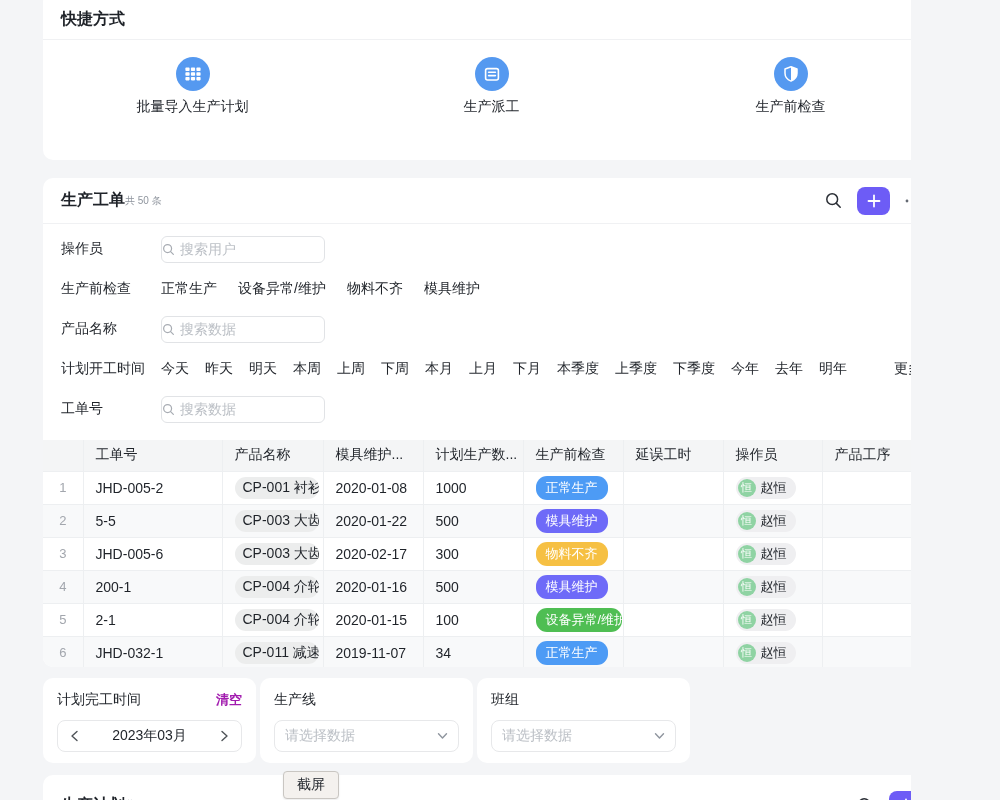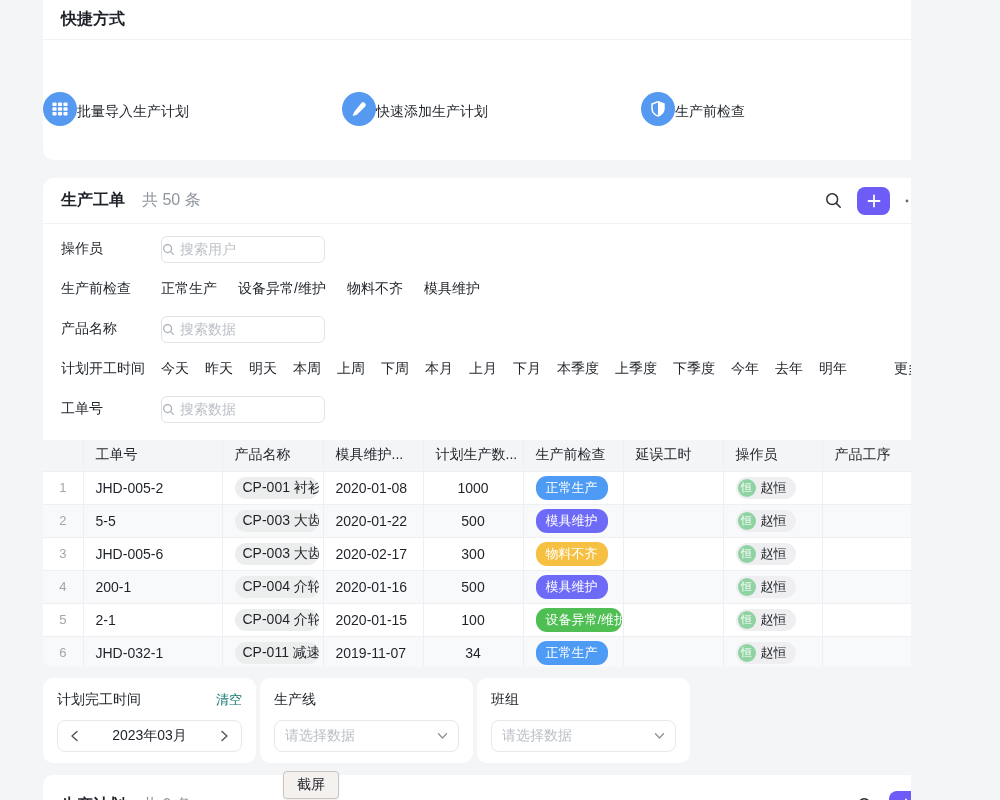--- a/index.html
+++ b/index.html
@@ -6,23 +6,23 @@
   html,body { width:1000px; height:800px; overflow:hidden; }
   body { background:#f4f5f7; font-family:"Liberation Sans","DejaVu Sans",sans-serif; color:#1f2329; }
   .page { position:relative; width:911px; height:800px; overflow:hidden; padding-left:43px; }
   .card { background:#fff; border-radius:10px; width:897px; }
 
   
   .card-shortcuts { margin-top:-8px; height:168px; overflow:hidden; }
   .card-head { display:flex; align-items:center; height:46px; padding:0 18px; border-bottom:1px solid #f0f1f3; }
   .card-shortcuts .card-head { height:48px; padding-top:8px; }
   .card-title { font-size:16px; font-weight:bold; }
-  .count { font-size:16px; color:#8f959e; margin-left:17px; font-weight:normal; }
+  .count { font-size:10px; color:#8f959e; margin-left:0; font-weight:normal; }
   .shortcut-row { display:flex; height:120px; }
-  .shortcut { flex:1; display:flex; flex-direction:row; align-items:center; padding-top:17px; cursor:pointer; }
+  .shortcut { flex:1; display:flex; flex-direction:column; align-items:center; padding-top:17px; cursor:pointer; }
   .sc-circle { width:34px; height:34px; border-radius:50%; background:#5599f0; display:flex; align-items:center; justify-content:center; }
   .shortcut .label { margin-top:7px; font-size:14px; }
 
   
   .card-orders { margin-top:18px; height:489px; overflow:hidden; }
   .head-right { margin-left:auto; display:flex; align-items:center; gap:14px; }
   .btn-plus { width:33px; height:28px; border-radius:8px; background:#6d5cf6; border:none; display:flex; align-items:center; justify-content:center; cursor:pointer; }
   .icon-btn { background:none; border:none; cursor:pointer; display:flex; align-items:center; }
 
   .filters { padding:5px 18px 11px 18px; }
@@ -35,33 +35,33 @@
   .opts .opt { cursor:pointer; white-space:nowrap; }
   .opts-dates { gap:16px; }
   .more { margin-left:auto; cursor:pointer; }
 
   
   table { border-collapse:collapse; table-layout:fixed; width:980px; font-size:14px; }
   th,td { border-right:1px solid #edeff1; border-bottom:1px solid #edeff1; height:33px; padding:0 12px; text-align:left; font-weight:normal; white-space:nowrap; overflow:hidden; }
   thead th { background:#f4f5f6; height:31px; color:#1f2329; }
   tbody tr:nth-child(even) td { background:#f8f9fa; }
   td.cnum { color:#a2a6ad; text-align:center; font-size:13px; padding:0 4px; }
-  td.cqty { text-align:center; }
+  td.cqty { text-align:left; }
   .pill-prod { display:inline-block; background:#eceded; border-radius:11px; padding:2px 8px; max-width:84px; white-space:nowrap; overflow:hidden; vertical-align:middle; }
   .pill-status { display:inline-block; color:#fff; font-size:13px; border-radius:11px; padding:3px 10px; max-width:86px; white-space:nowrap; overflow:hidden; vertical-align:middle; }
   .pill-user { display:inline-flex; align-items:center; background:#efeff1; border-radius:11px; padding:2px 9px 2px 2px; gap:5px; max-width:84px; }
   .avatar { width:18px; height:18px; border-radius:50%; background:#8fd3a3; color:#fff; font-size:11px; display:flex; align-items:center; justify-content:center; flex-shrink:0; }
   .pill-user .uname { font-size:13px; }
   .avatar-ghost { width:20px; height:20px; border-radius:50%; background:#e4e5e7; }
 
   
   .bottom-row { display:flex; gap:4px; margin-top:11px; }
   .mini-card { background:#fff; border-radius:10px; width:213px; height:85px; padding:13px 14px; }
   .mini-head { display:flex; align-items:center; justify-content:space-between; font-size:14px; }
-  .clear-link { color:#0f766e; font-size:13px; cursor:pointer; }
+  .clear-link { color:#a21caf; font-size:13px; cursor:pointer;font-weight:bold; }
   .control { margin-top:11px; height:32px; border:1px solid #e7e8ea; border-radius:8px; display:flex; align-items:center; padding:0 10px; font-size:14px; }
   .control.date { justify-content:space-between; }
   .control .ph { color:#bcc0c6; flex:1; }
   .control input { border:none; outline:none; font-size:14px; font-family:inherit; width:100%; background:transparent; }
   .control input::placeholder { color:#bcc0c6; }
   .chev-btn { background:none; border:none; cursor:pointer; display:flex; align-items:center; padding:2px; }
 
   
   .card-plan { margin-top:12px; height:60px; }
   .card-plan .card-head { border-bottom:none; height:52px; padding-top:8px; }
@@ -93,24 +93,26 @@
                 <rect x="6.9" y="12" width="4.2" height="3.4" rx="0.8"></rect>
                 <rect x="12.4" y="12" width="4.2" height="3.4" rx="0.8"></rect>
               </g>
             </svg>
         </span>
         <span class="label">批量导入生产计划</span>
       </div>
       <div class="shortcut">
         <span class="sc-circle">
           <svg width="18" height="18" viewBox="0 0 18 18">
-              <path d="M11.6 2.8a2 2 0 0 1 2.8 0l0.8 0.8a2 2 0 0 1 0 2.8l-8.3 8.3-4.2 1.4 1.4-4.2z" fill="#fff"></path>
+              <rect x="2.6" y="3.6" width="12.8" height="11.4" rx="2" fill="none" stroke="#fff" stroke-width="1.6"></rect>
+              <line x1="5.6" y1="7.2" x2="12.4" y2="7.2" stroke="#fff" stroke-width="1.6" stroke-linecap="round"></line>
+              <line x1="5.6" y1="10.6" x2="12.4" y2="10.6" stroke="#fff" stroke-width="1.6" stroke-linecap="round"></line>
             </svg>
         </span>
-        <span class="label">快速添加生产计划</span>
+        <span class="label">生产派工</span>
       </div>
       <div class="shortcut">
         <span class="sc-circle">
           <svg width="18" height="18" viewBox="0 0 18 18">
               <path d="M9 1.8l6 2.2v4.2c0 3.7-2.4 6.4-6 7.9-3.6-1.5-6-4.2-6-7.9V4z" fill="none" stroke="#fff" stroke-width="1.5" stroke-linejoin="round"></path>
               <path d="M9 1.8l6 2.2v4.2c0 3.7-2.4 6.4-6 7.9z" fill="#fff"></path>
             </svg>
         </span>
         <span class="label">生产前检查</span>
       </div>

